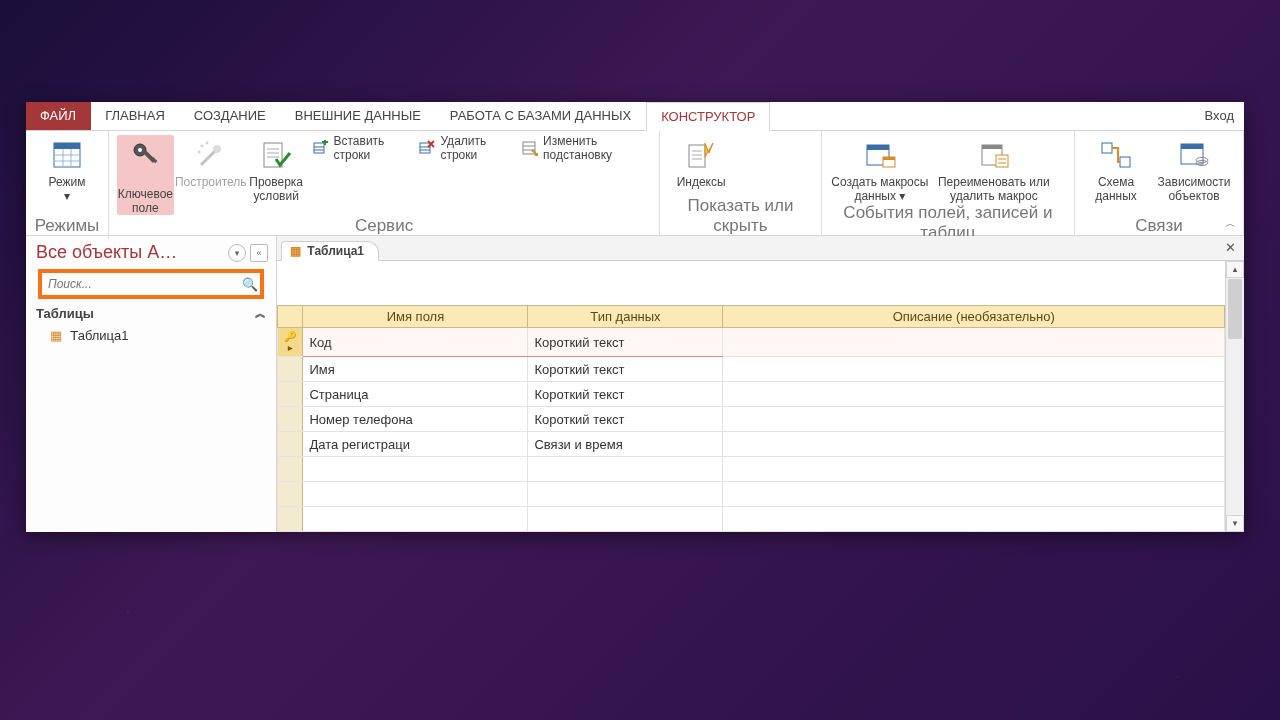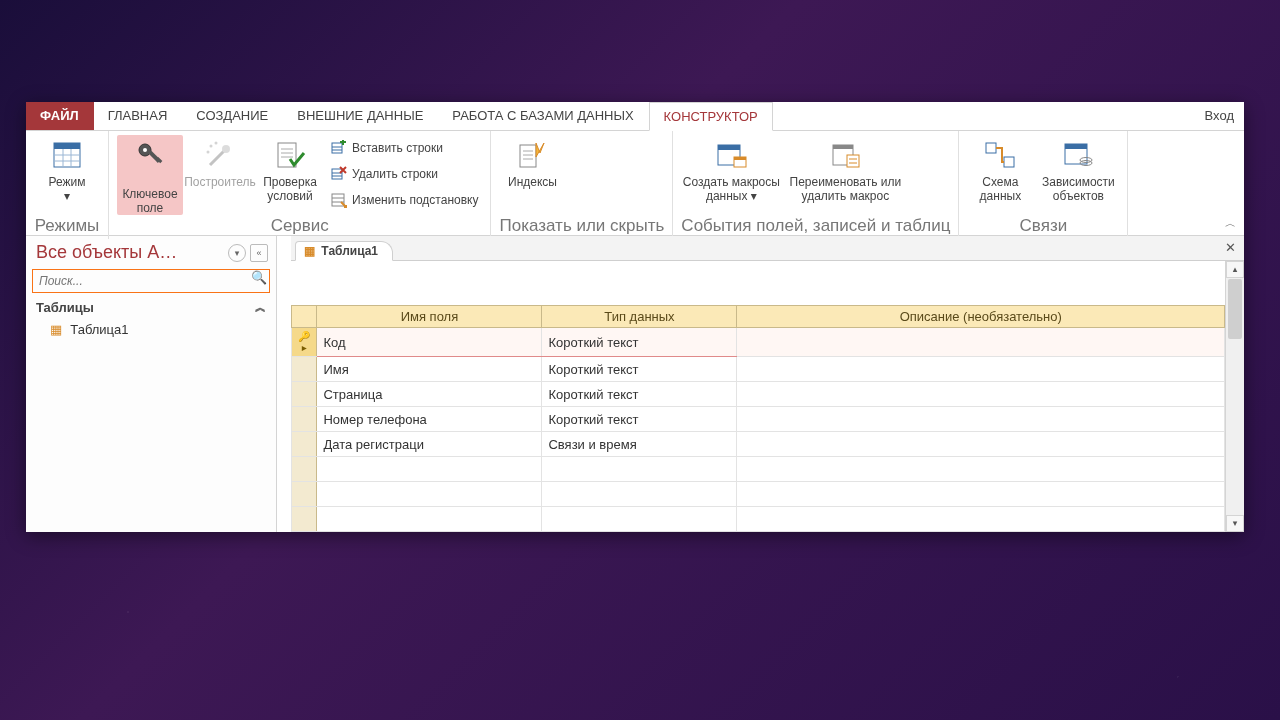--- a/index.html
+++ b/index.html
@@ -4,45 +4,45 @@
 <style>
   html,body{margin:0;padding:0;width:1280px;height:720px;font-family:"Segoe UI",Tahoma,sans-serif;font-size:13px;background:linear-gradient(135deg,#1a0e3a 0%,#3d1854 40%,#2a1048 100%);color:#333;overflow:hidden;}
   .bg-orn{position:absolute;inset:0;pointer-events:none;opacity:.2;background:
     radial-gradient(circle at 10% 85%,rgba(255,255,255,.25) 0 1px,transparent 1px 140px),
     radial-gradient(circle at 95% 18%,rgba(255,255,255,.25) 0 1px,transparent 1px 120px),
     radial-gradient(circle at 92% 94%,rgba(255,255,255,.25) 0 1px,transparent 1px 100px);}
   .app{position:absolute;left:26px;top:102px;width:1218px;height:430px;background:#fff;box-shadow:0 4px 18px rgba(0,0,0,.45);display:flex;flex-direction:column;}
   
   .tabs{display:flex;align-items:stretch;height:28px;background:#fff;border-bottom:1px solid #d4d4d4;}
   .tab{padding:0 14px;line-height:28px;font-size:13px;color:#444;cursor:pointer;border-right:1px solid transparent;}
-  .tab.file{background:#a4373a;color:#fff;font-weight:700;}
+  .tab.file{background:#a4373a;color:#fff;font-weight:400;}
   .tab.active{background:#fff;color:#a4373a;border:1px solid #d4d4d4;border-bottom:1px solid #fff;margin-bottom:-1px;}
   .tabs .spacer{flex:1;}
   .login{padding:0 10px;line-height:28px;color:#444;}
   
   .ribbon{display:flex;align-items:flex-start;height:104px;background:#fff;border-bottom:1px solid #d4d4d4;position:relative;}
   .group{display:flex;flex-direction:column;height:100%;padding:4px 8px 0 8px;border-right:1px solid #e0e0e0;}
   .group-body{flex:1;display:flex;align-items:flex-start;gap:4px;}
   .group-label{font-size:17px;color:#777;text-align:center;padding-bottom:3px;}
   .btn-lg{display:flex;flex-direction:column;align-items:center;justify-content:flex-start;width:66px;padding-top:4px;gap:4px;cursor:pointer;border-radius:2px;}
   .btn-lg.sel{background:#f5c6c6;gap:16px;}
   .btn-lg.disabled{opacity:.5;}
   .btn-lg .lbl{font-size:12px;text-align:center;line-height:14px;color:#444;}
   .btn-lg svg,.btn-lg .ico{width:32px;height:32px;}
-  .col-sm{display:flex;flex-direction:column;gap:4px;padding-top:2px;}
+  .col-sm{display:flex;flex-direction:row;gap:4px;padding-top:2px;}
   .btn-sm{display:flex;align-items:center;gap:5px;height:22px;padding:0 4px;font-size:12px;color:#444;cursor:pointer;}
   .btn-sm .ico{width:16px;height:16px;display:inline-flex;align-items:center;justify-content:center;}
   .collapse-caret{position:absolute;right:8px;bottom:4px;font-size:11px;color:#666;cursor:pointer;}
   
-  .body{flex:1;display:flex;min-height:0;gap:14px;}
+  .body{flex:1;display:flex;min-height:0;}
   .nav{width:250px;border-right:1px solid #d4d4d4;display:flex;flex-direction:column;background:#fdfdfd;}
   .nav-hdr{display:flex;align-items:center;padding:6px 8px 4px 10px;color:#a4373a;font-size:18px;}
   .nav-hdr .t{flex:1;white-space:nowrap;overflow:hidden;text-overflow:ellipsis;}
   .nav-hdr .ctl{width:16px;height:16px;border:1px solid #bbb;border-radius:50%;margin-left:4px;display:flex;align-items:center;justify-content:center;font-size:9px;color:#666;cursor:pointer;}
-  .search{display:flex;border:1px solid #f97316;margin:2px 6px;height:22px;}
+  .search{display:flex;align-items:center;border:4px solid #f97316;margin:2px 12px;height:22px;}
   .search input{flex:1;border:0;outline:0;font-size:12px;padding:0 6px;font-style:italic;color:#888;background:transparent;}
   .search .mag{width:20px;text-align:center;color:#3a6ea5;cursor:pointer;}
   .cat{display:flex;align-items:center;padding:5px 10px 3px;font-weight:600;font-size:13px;color:#444;}
   .cat .sp{flex:1;}
   .cat .car{font-size:11px;color:#666;cursor:pointer;}
   .nav-item{display:flex;align-items:center;gap:8px;padding:4px 10px 4px 24px;font-size:13px;color:#333;cursor:pointer;}
   .nav-item .ico{color:#d88b2a;}
   
   .main{flex:1;display:flex;flex-direction:column;min-width:0;}
   .doc-tab{display:flex;align-items:flex-end;height:24px;background:#f3f3f3;border-bottom:1px solid #cfcfcf;padding-left:4px;position:relative;}

